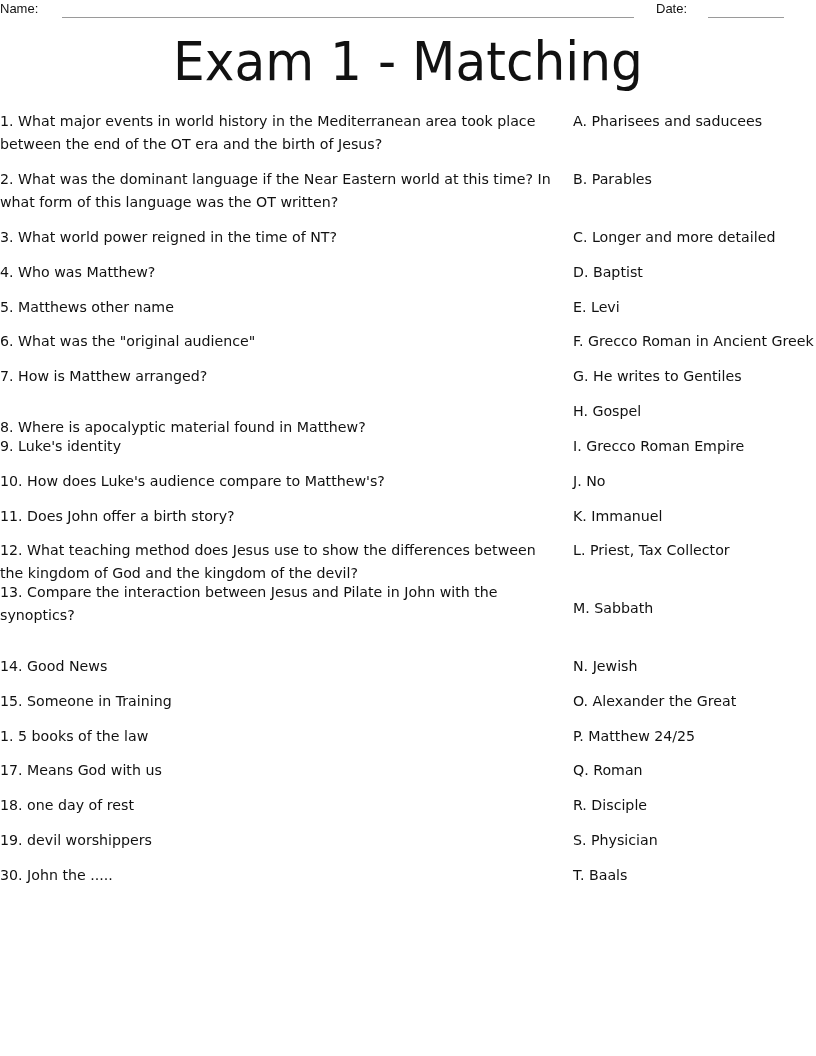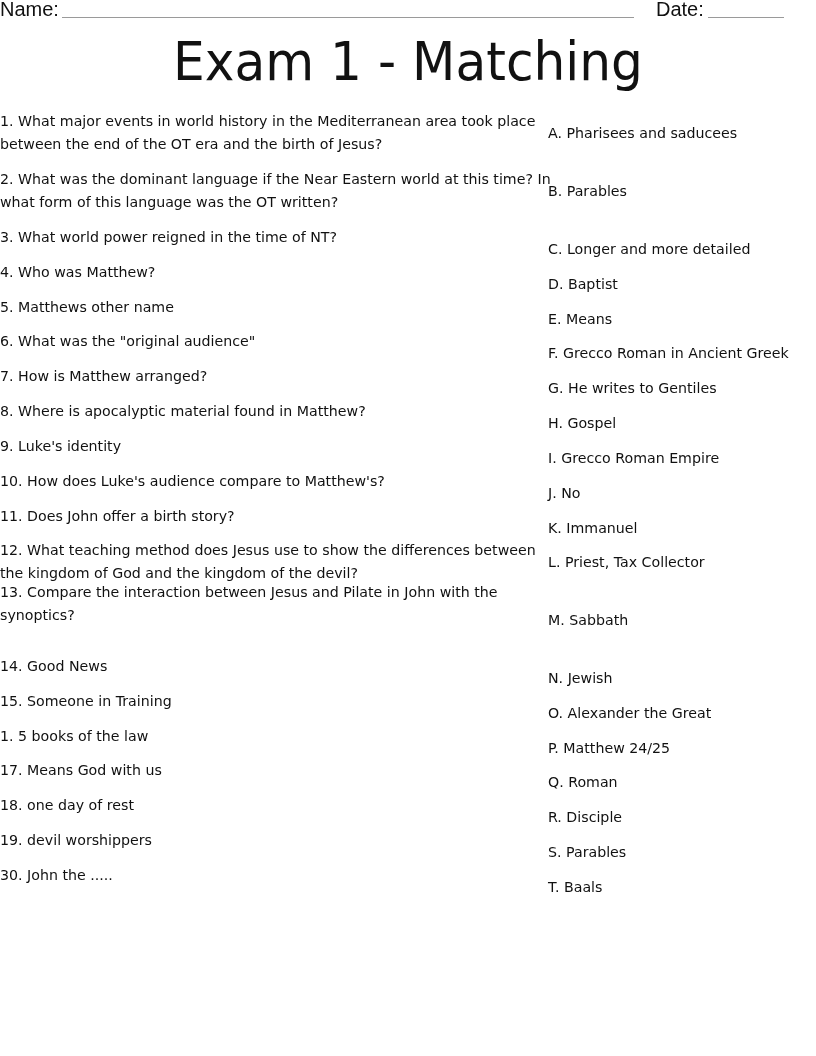--- a/index.html
+++ b/index.html
@@ -14,21 +14,21 @@
       overflow: hidden;
       color: #111111;
     }
     .header-row {
       position: absolute;
       top: 0;
       left: 0;
       width: 816px;
       height: 22px;
       font-family: "Liberation Sans", sans-serif;
-      font-size: 20px;
+      font-size: 13px;
       line-height: 22px;
     }
     .name-label {
       position: absolute;
       left: 0;
       top: -2px;
     }
     .name-line {
       position: absolute;
       left: 62px;
@@ -72,24 +72,23 @@
       line-height: 23px;
     }
     .question {
       position: absolute;
       left: 0;
       width: 552px;
       white-space: normal;
     }
     .answer {
       position: absolute;
-      left: 548px;
+      left: 573px;
       width: 243px;
       white-space: nowrap;
-      margin-top: 12px;
     }
   </style>
 </head>
 <body>
 
 <div class="header-row">
   <span class="name-label">Name:</span>
   <div class="name-line"></div>
   <span class="date-label">Date:</span>
   <div class="date-line"></div>
@@ -104,29 +103,29 @@
   <div class="question" style="top:168px">2. What was the dominant language if the Near Eastern world at this time? In what form of this language was the OT written?</div>
   <div class="answer" style="top:168px">B. Parables</div>
 
   <div class="question" style="top:226px">3. What world power reigned in the time of NT?</div>
   <div class="answer" style="top:226px">C. Longer and more detailed</div>
 
   <div class="question" style="top:261px">4. Who was Matthew?</div>
   <div class="answer" style="top:261px">D. Baptist</div>
 
   <div class="question" style="top:296px">5. Matthews other name</div>
-  <div class="answer" style="top:296px">E. Means</div>
+  <div class="answer" style="top:296px">E. Levi</div>
 
   <div class="question" style="top:330px">6. What was the "original audience"</div>
   <div class="answer" style="top:330px">F. Grecco Roman in Ancient Greek</div>
 
   <div class="question" style="top:365px">7. How is Matthew arranged?</div>
   <div class="answer" style="top:365px">G. He writes to Gentiles</div>
 
-  <div class="question" style="top:400px">8. Where is apocalyptic material found in Matthew?</div>
+  <div class="question" style="top:416px">8. Where is apocalyptic material found in Matthew?</div>
   <div class="answer" style="top:400px">H. Gospel</div>
 
   <div class="question" style="top:435px">9. Luke's identity</div>
   <div class="answer" style="top:435px">I. Grecco Roman Empire</div>
 
   <div class="question" style="top:470px">10. How does Luke's audience compare to Matthew's?</div>
   <div class="answer" style="top:470px">J. No</div>
 
   <div class="question" style="top:505px">11. Does John offer a birth story?</div>
   <div class="answer" style="top:505px">K. Immanuel</div>
@@ -146,17 +145,17 @@
   <div class="question" style="top:725px">1. 5 books of the law</div>
   <div class="answer" style="top:725px">P. Matthew 24/25</div>
 
   <div class="question" style="top:759px">17. Means God with us</div>
   <div class="answer" style="top:759px">Q. Roman</div>
 
   <div class="question" style="top:794px">18. one day of rest</div>
   <div class="answer" style="top:794px">R. Disciple</div>
 
   <div class="question" style="top:829px">19. devil worshippers</div>
-  <div class="answer" style="top:829px">S. Parables</div>
+  <div class="answer" style="top:829px">S. Physician</div>
 
   <div class="question" style="top:864px">30. John the .....</div>
   <div class="answer" style="top:864px">T. Baals</div>
 </div>
 
 </body></html>

